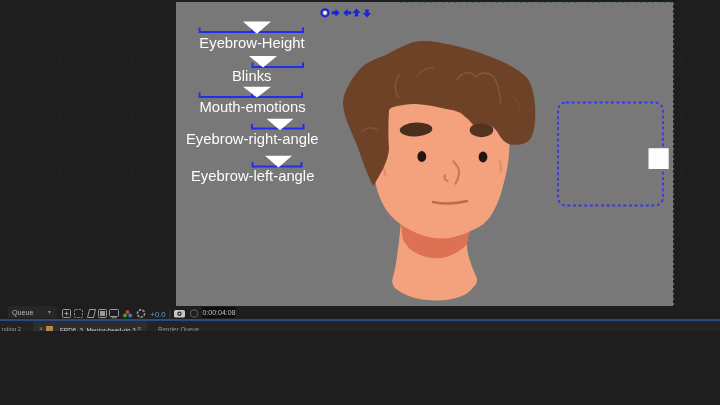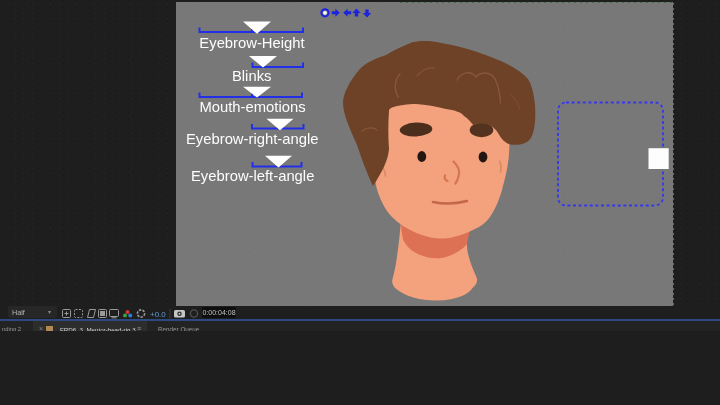--- a/index.html
+++ b/index.html
@@ -153,21 +153,21 @@
       <text x="252" y="48.3">Eyebrow-Height</text>
       <text x="251.7" y="80.6">Blinks</text>
       <text x="252.5" y="112.2">Mouth-emotions</text>
       <text x="252.2" y="143.6">Eyebrow-right-angle</text>
       <text x="252.7" y="181">Eyebrow-left-angle</text>
     </g>
   </svg>
 
   <div class="row" id="toolbar"></div>
   <div style="position:absolute;left:8px;top:306px;width:49px;height:11.5px;background:#272727;border-radius:2px"></div>
-  <div class="tb" style="left:12px;top:305.5px;font-size:7.2px;color:#b9b9b9">Half</div>
+  <div class="tb" style="left:12px;top:305.5px;font-size:7.2px;color:#b9b9b9">Queue</div>
   <div class="tb" style="left:48px;top:306px;color:#8a8a8a;font-size:6px">▾</div>
   <svg style="position:absolute;left:62px;top:307.5px" width="140" height="11" viewBox="0 0 140 11">
     <g stroke="#9a9a9a" fill="none" stroke-width="1">
       <rect x="0.5" y="1.5" width="8" height="8" rx="1"></rect>
         <path d="M 2.5,5.5 h4 M 4.5,3.5 v4"></path>
       <rect x="12.5" y="1.5" width="8" height="8" rx="1" stroke-dasharray="2 1.4"></rect>
       <path d="M 25.5,9.5 l2,-8 h6 l-2,8 Z"></path>
       <rect x="36.5" y="1.5" width="8" height="8" rx="1"></rect>
         <rect x="38.5" y="3.5" width="4" height="4" fill="#9a9a9a"></rect>
       <rect x="47.5" y="1.5" width="9" height="7" rx="1"></rect>

